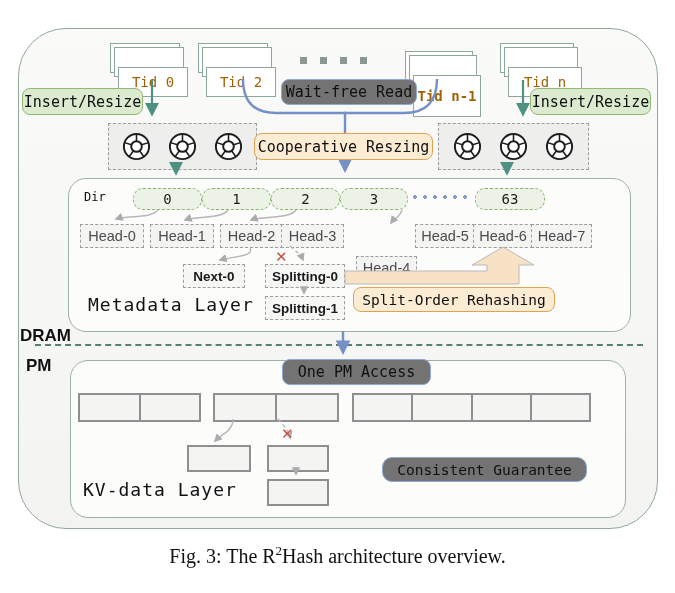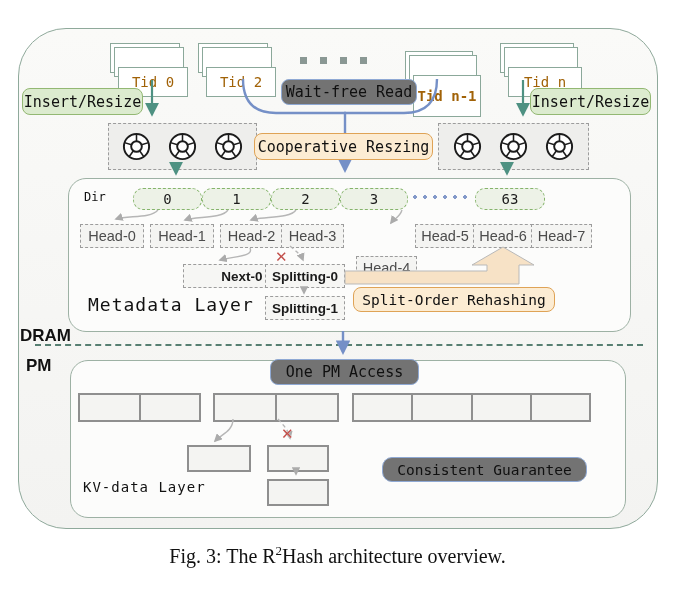--- a/index.html
+++ b/index.html
@@ -97,21 +97,21 @@
   <span class="sq" style="left:300px;top:57px;"></span>
   <span class="sq" style="left:320px;top:57px;"></span>
   <span class="sq" style="left:340px;top:57px;"></span>
   <span class="sq" style="left:360px;top:57px;"></span>
 
   <div class="badge green" style="left:22px;top:88px;width:119px;height:25px;">Insert/Resize</div>
   <div class="badge green" style="left:530px;top:88px;width:119px;height:25px;">Insert/Resize</div>
   <div class="badge blue" style="left:281px;top:79px;width:134px;height:24px;">Wait-free Read</div>
   <div class="badge orange" style="left:353px;top:287px;width:200px;height:23px;font-size:14.5px;">Split-Order Rehashing</div>
   <div class="badge orange" style="left:254px;top:133px;width:177px;height:25px;">Cooperative Reszing</div>
-  <div class="badge blue" style="left:270px;top:359px;width:147px;height:24px;">One PM Access</div>
+  <div class="badge blue" style="left:282px;top:359px;width:147px;height:24px;">One PM Access</div>
   <div class="badge blue" style="left:382px;top:457px;width:203px;height:23px;font-size:14.5px;border-radius:10px;">Consistent Guarantee</div>
 
   <div class="wheelbox" style="left:108px;top:123px;width:137px;height:45px;">
     <svg class="wheel" viewBox="0 0 32 32">
       <circle cx="16" cy="16" r="13" fill="#ffffff" stroke="#1c1c1c" stroke-width="2"></circle>
       <circle cx="16" cy="16" r="5.5" fill="#ffffff" stroke="#1c1c1c" stroke-width="2"></circle>
       <g stroke="#1c1c1c" stroke-width="1.6">
         <line x1="16" y1="10.5" x2="16" y2="3"></line>
           <line x1="21.2" y1="14.3" x2="28.4" y2="12"></line>
         <line x1="10.8" y1="14.3" x2="3.6" y2="12"></line>
@@ -188,21 +188,21 @@
 
   <div class="head" style="left:80px;top:224px;width:62px;">Head-0</div>
   <div class="head" style="left:150px;top:224px;width:62px;">Head-1</div>
   <div class="head" style="left:220px;top:224px;width:61px;">Head-2</div>
   <div class="head" style="left:281px;top:224px;width:61px;">Head-3</div>
   <div class="head" style="left:356px;top:224px;width:59px;margin-top:32px;">Head-4</div>
   <div class="head" style="left:415px;top:224px;width:58px;">Head-5</div>
   <div class="head" style="left:473px;top:224px;width:58px;">Head-6</div>
   <div class="head" style="left:531px;top:224px;width:59px;">Head-7</div>
 
-  <div class="metanode" style="left:183px;top:264px;width:60px;padding-left:28px;">Next-0</div>
+  <div class="metanode" style="left:183px;top:264px;width:60px;">Next-0</div>
   <div class="metanode" style="left:265px;top:264px;width:78px;">Splitting-0</div>
   <div class="metanode" style="left:265px;top:296px;width:78px;">Splitting-1</div>
 
   <div class="mono-label" style="left:88px;top:294px;font-size:18px;letter-spacing:1px;">Metadata Layer</div>
 
   <div class="region-label" style="left:20px;top:326px;">DRAM</div>
   <div class="divider"></div>
   <div class="region-label" style="left:26px;top:356px;">PM</div>
 
   <div class="kvbox" style="left:78px;top:393px;width:119px;height:25px;">
@@ -216,21 +216,21 @@
   <div class="kvbox" style="left:352px;top:393px;width:235px;height:25px;">
     <div class="kvcell"></div>
       <div class="kvcell"></div>
     <div class="kvcell"></div>
       <div class="kvcell"></div>
   </div>
   <div class="kvbox" style="left:187px;top:445px;width:60px;height:23px;"></div>
   <div class="kvbox" style="left:267px;top:445px;width:58px;height:23px;"></div>
   <div class="kvbox" style="left:267px;top:479px;width:58px;height:23px;"></div>
 
-  <div class="mono-label" style="left:83px;top:479px;font-size:14px;letter-spacing:1px;">KV-data Layer</div>
+  <div class="mono-label" style="left:83px;top:479px;font-size:18px;letter-spacing:1px;">KV-data Layer</div>
 
   <span class="cross" style="left:275px;top:248px;">✕</span>
   <span class="cross" style="left:281px;top:425px;">✕</span>
 
   <svg class="overlay" width="675" height="535" viewBox="0 0 675 535">
     <defs>
       <marker id="mT" viewBox="0 0 10 10" refX="8" refY="5" markerWidth="6.5" markerHeight="6.5" orient="auto-start-reverse">
         <path d="M0,0 L10,5 L0,10 z" fill="#4e9182"></path>
       </marker>
       <marker id="mB" viewBox="0 0 10 10" refX="8" refY="5" markerWidth="6" markerHeight="6" orient="auto-start-reverse">

